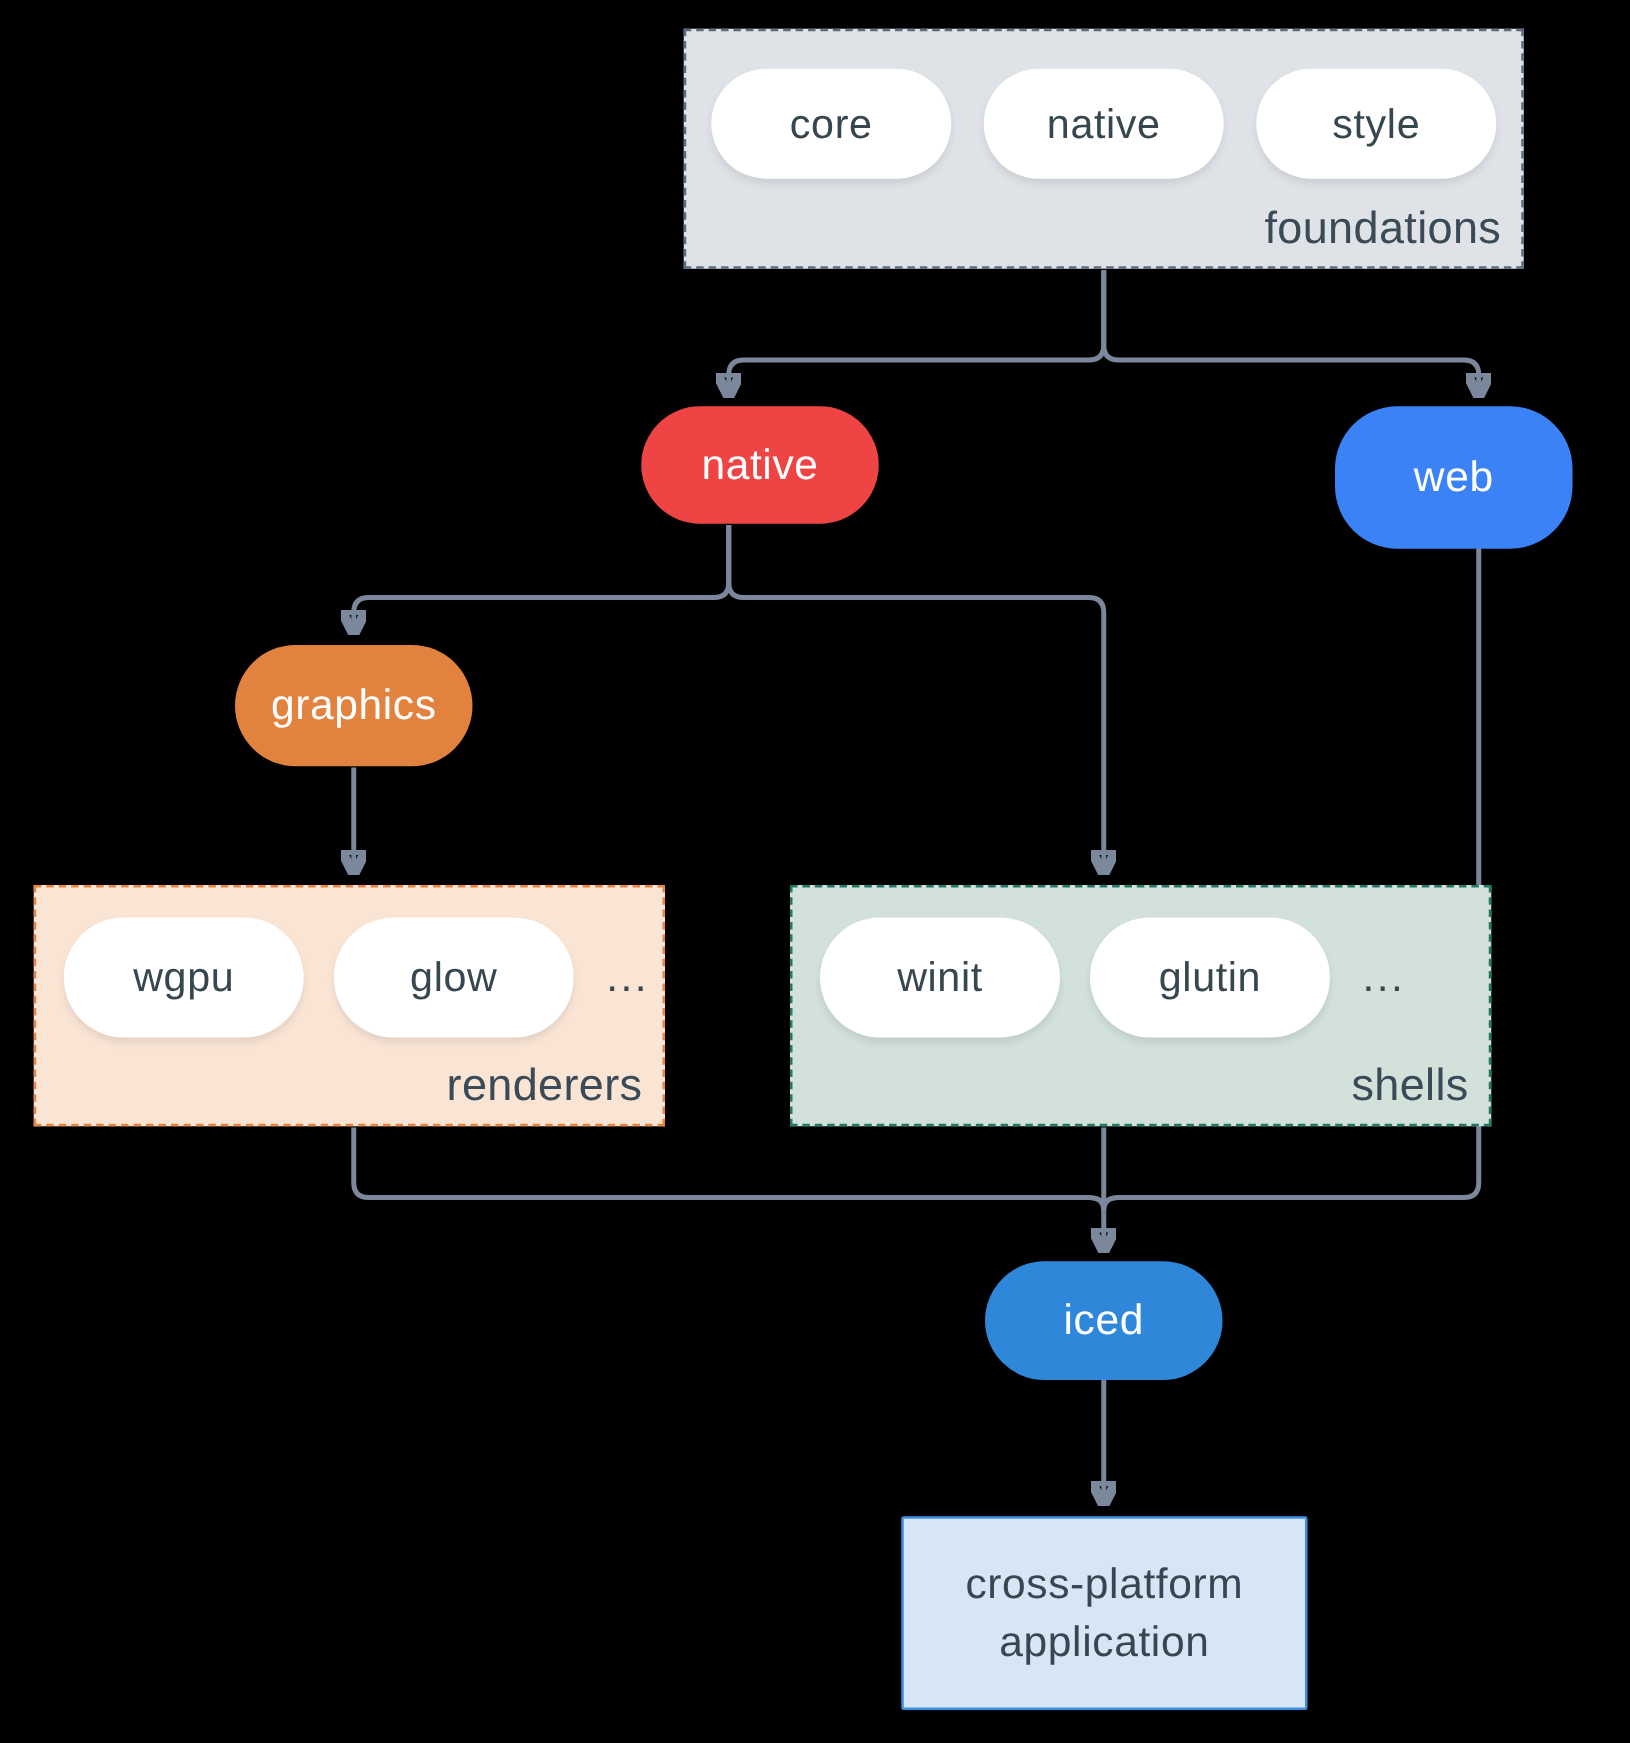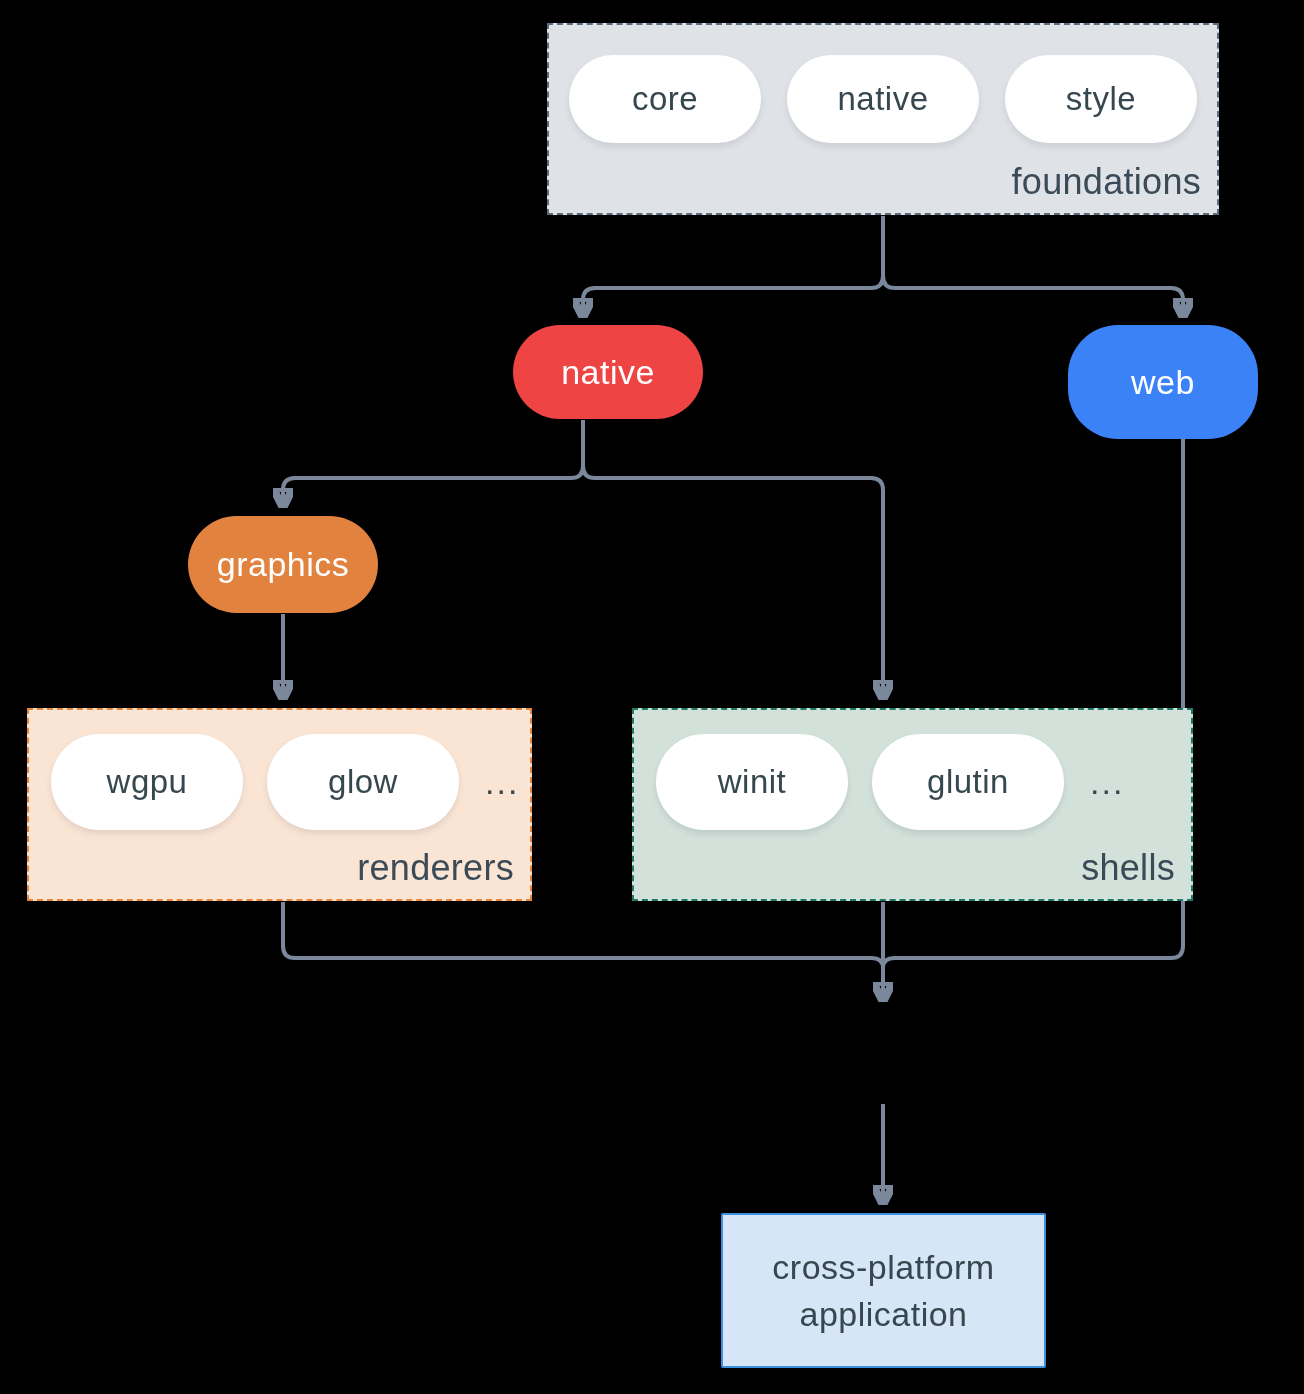--- a/index.html
+++ b/index.html
@@ -163,19 +163,20 @@
 
   <div class="group shells">
     <div class="pill-row">
       <div class="pill white">winit</div>
       <div class="pill white">glutin</div>
       <span class="ellipsis">...</span>
     </div>
     <div class="group-label">shells</div>
   </div>
 
+  <div class="node iced">iced</div>
 
   <div class="app-box">
     <div>cross-platform</div>
     <div>application</div>
   </div>
 
 </div>
 
 </body></html>

